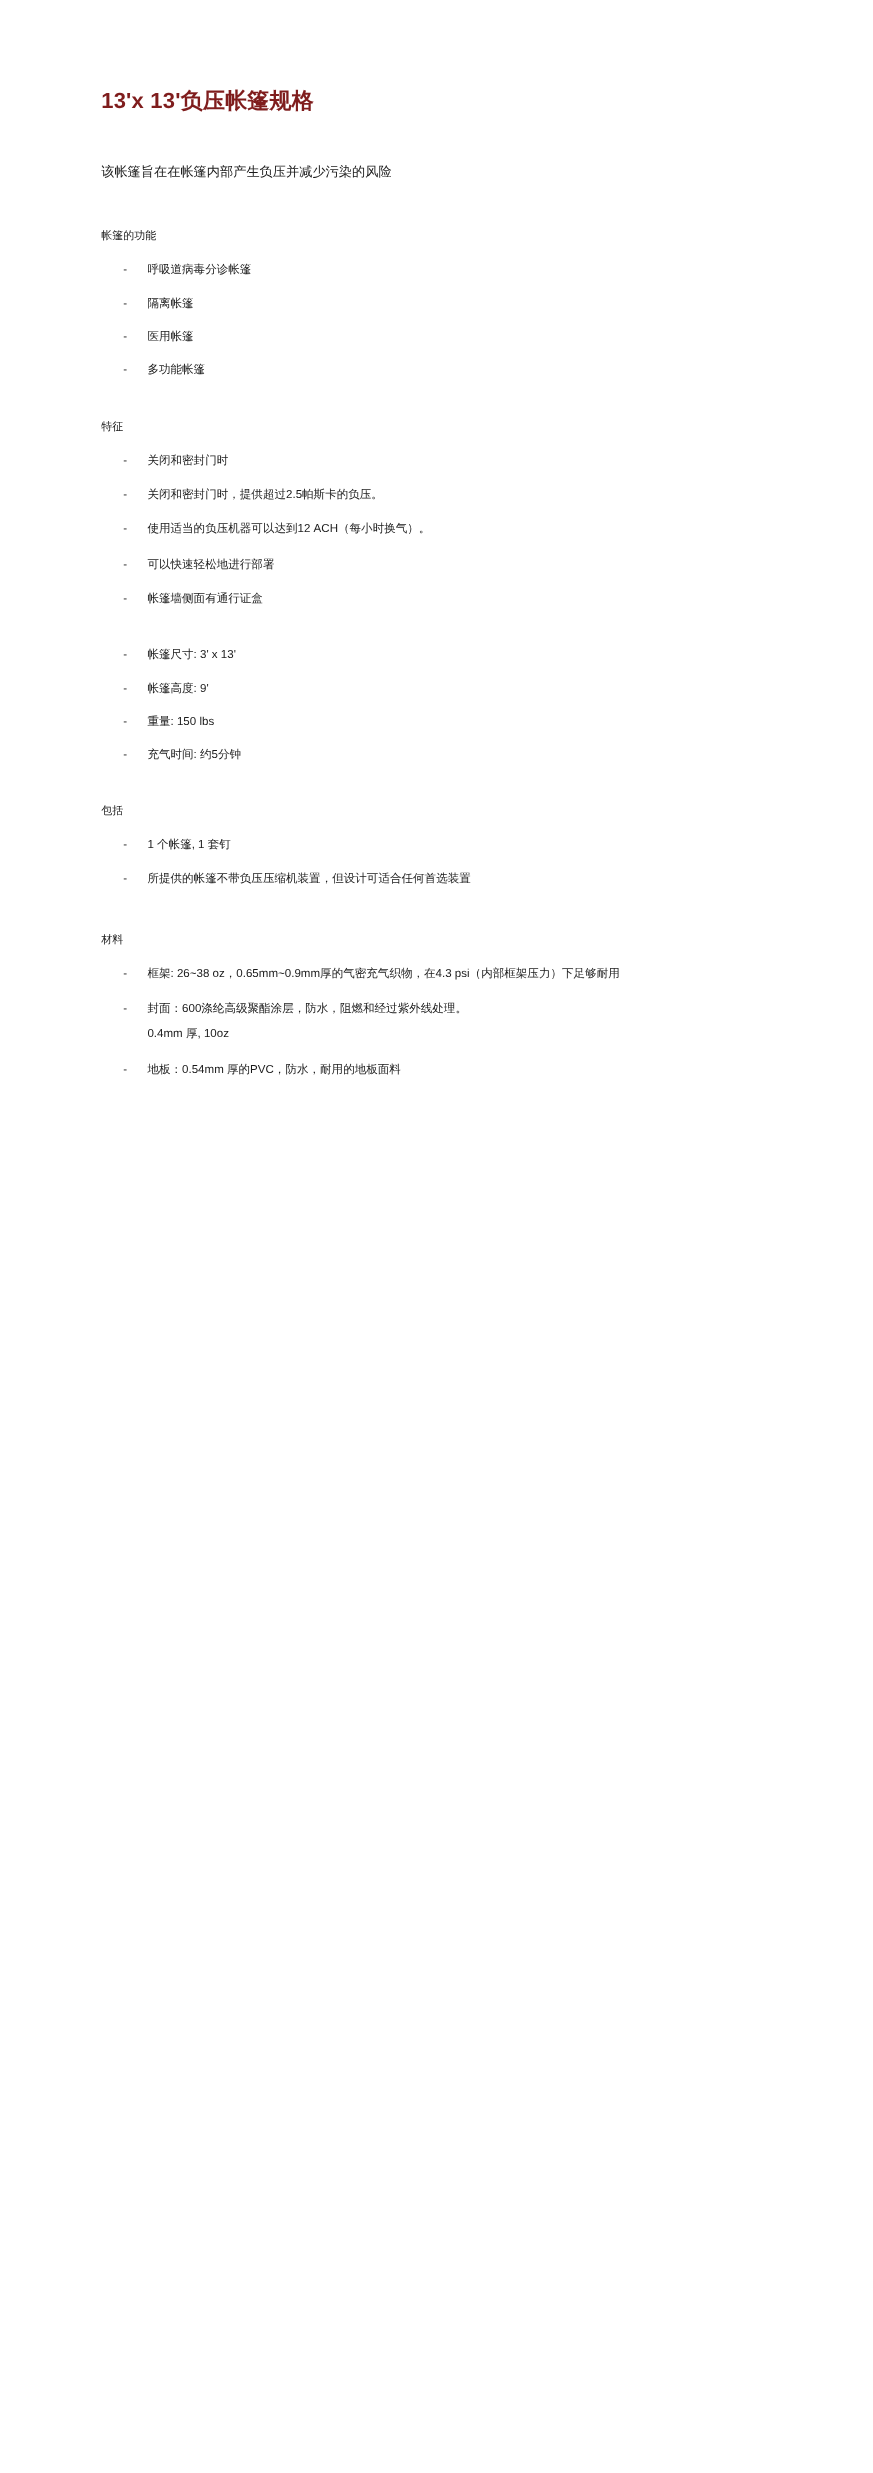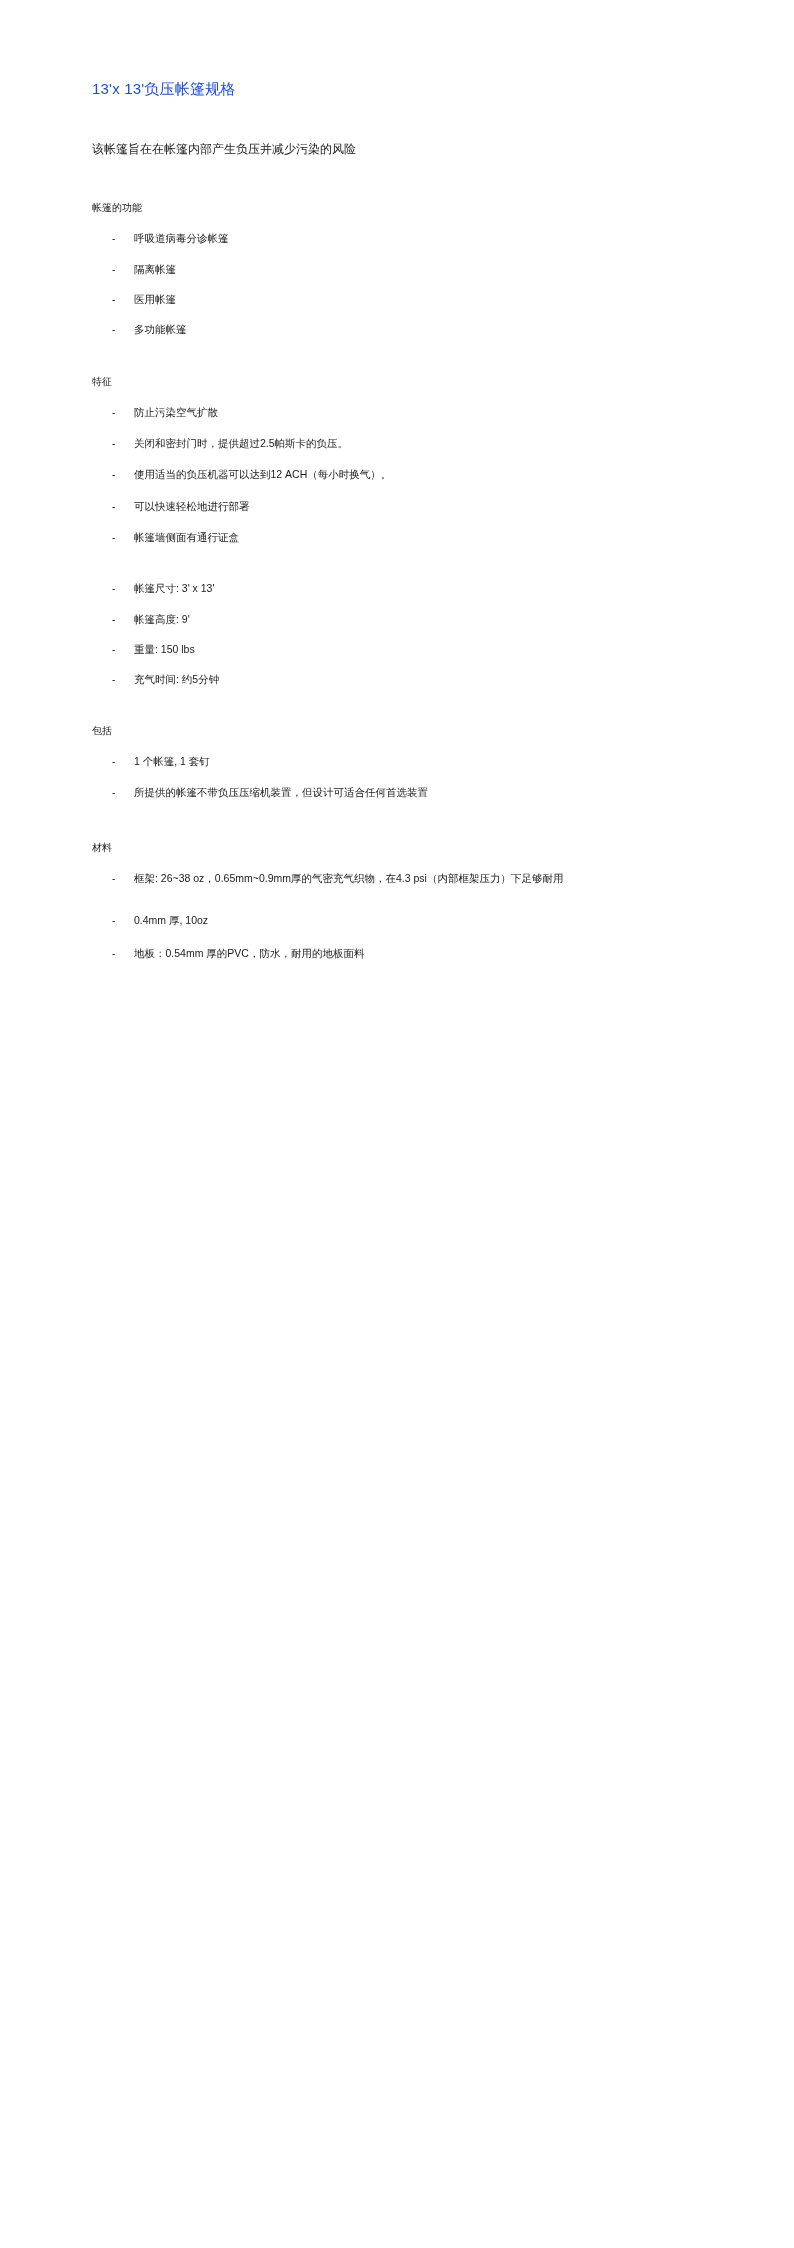--- a/index.html
+++ b/index.html
@@ -15,23 +15,23 @@
     -webkit-font-smoothing: antialiased;
   }
   .page {
     width: 794px;
     min-height: 2248px;
     box-sizing: border-box;
     padding: 78px 92px 40px 92px;
     background: #ffffff;
   }
   .doc-title {
-    font-size: 15px;
-    font-weight: normal;
-    color: #1d4ed8;
+    font-size: 20px;
+    font-weight: bold;
+    color: #7f1d1d;
     letter-spacing: 0.2px;
     margin: 0 0 40px 0;
     line-height: 1.4;
   }
   .intro {
     font-size: 12px;
     color: #1a1a1a;
     line-height: 1.7;
     margin: 0 0 40px 0;
   }
@@ -70,21 +70,21 @@
   }
   .li-text {
     display: block;
   }
   .justify .li-text {
     text-align: justify;
     text-justify: inter-character;
   }
   .sub-line {
     display: block;
-    margin-top: 25px;
+    margin-top: 5px;
   }
   .section.features ul.bullets > li {
     margin-bottom: 14px;
   }
   .section.materials ul.bullets > li {
     margin-bottom: 15px;
   }
   .spacer-sm { height: 4px; }
 </style>
 </head>
@@ -116,21 +116,21 @@
         <span class="li-text">多功能帐篷</span>
       </li>
     </ul>
   </div>
 
   <div class="section features">
     <div class="section-heading">特征</div>
     <ul class="bullets">
       <li>
         <span class="dash">-</span>
-        <span class="li-text">防止污染空气扩散</span>
+        <span class="li-text">关闭和密封门时</span>
       </li>
       <li>
         <span class="dash">-</span>
         <span class="li-text">关闭和密封门时，提供超过2.5帕斯卡的负压。</span>
       </li>
       <li>
         <span class="dash">-</span>
         <span class="li-text">使用适当的负压机器可以达到12 ACH（每小时换气）。</span>
       </li>
       <li>
@@ -183,20 +183,21 @@
 
   <div class="section materials">
     <div class="section-heading">材料</div>
     <ul class="bullets">
       <li>
         <span class="dash">-</span>
         <span class="li-text">框架: 26~38 oz，0.65mm~0.9mm厚的气密充气织物，在4.3 psi（内部框架压力）下足够耐用</span>
       </li>
       <li class="justify">
         <span class="dash">-</span>
+        <span class="li-text">封面：600涤纶高级聚酯涂层，防水，阻燃和经过紫外线处理。</span>
         <span class="sub-line">0.4mm 厚, 10oz</span>
       </li>
       <li>
         <span class="dash">-</span>
         <span class="li-text">地板：0.54mm 厚的PVC，防水，耐用的地板面料</span>
       </li>
     </ul>
   </div>
 
 </div>

